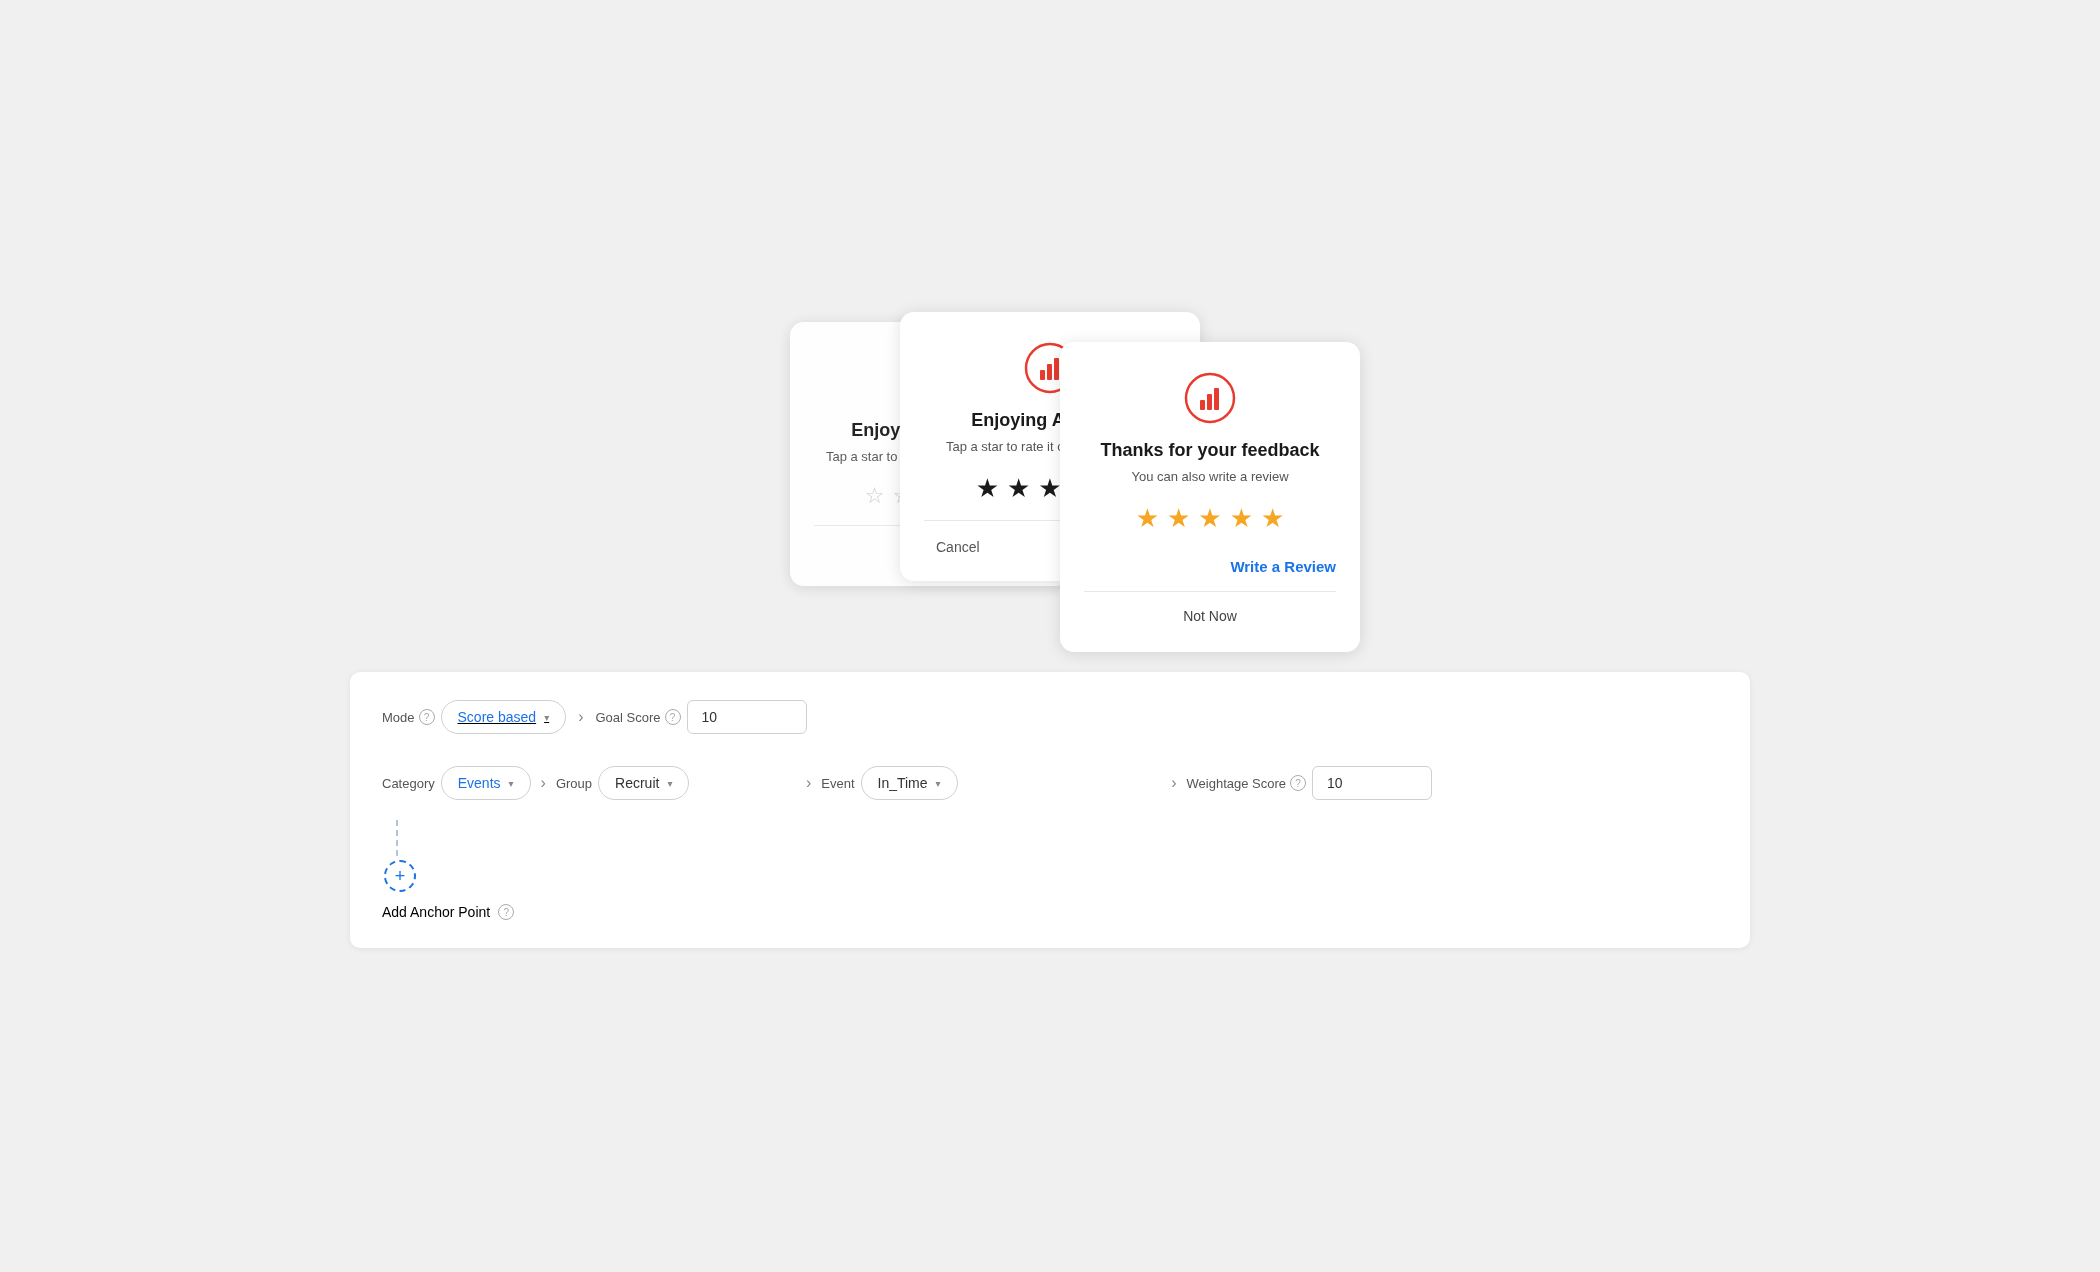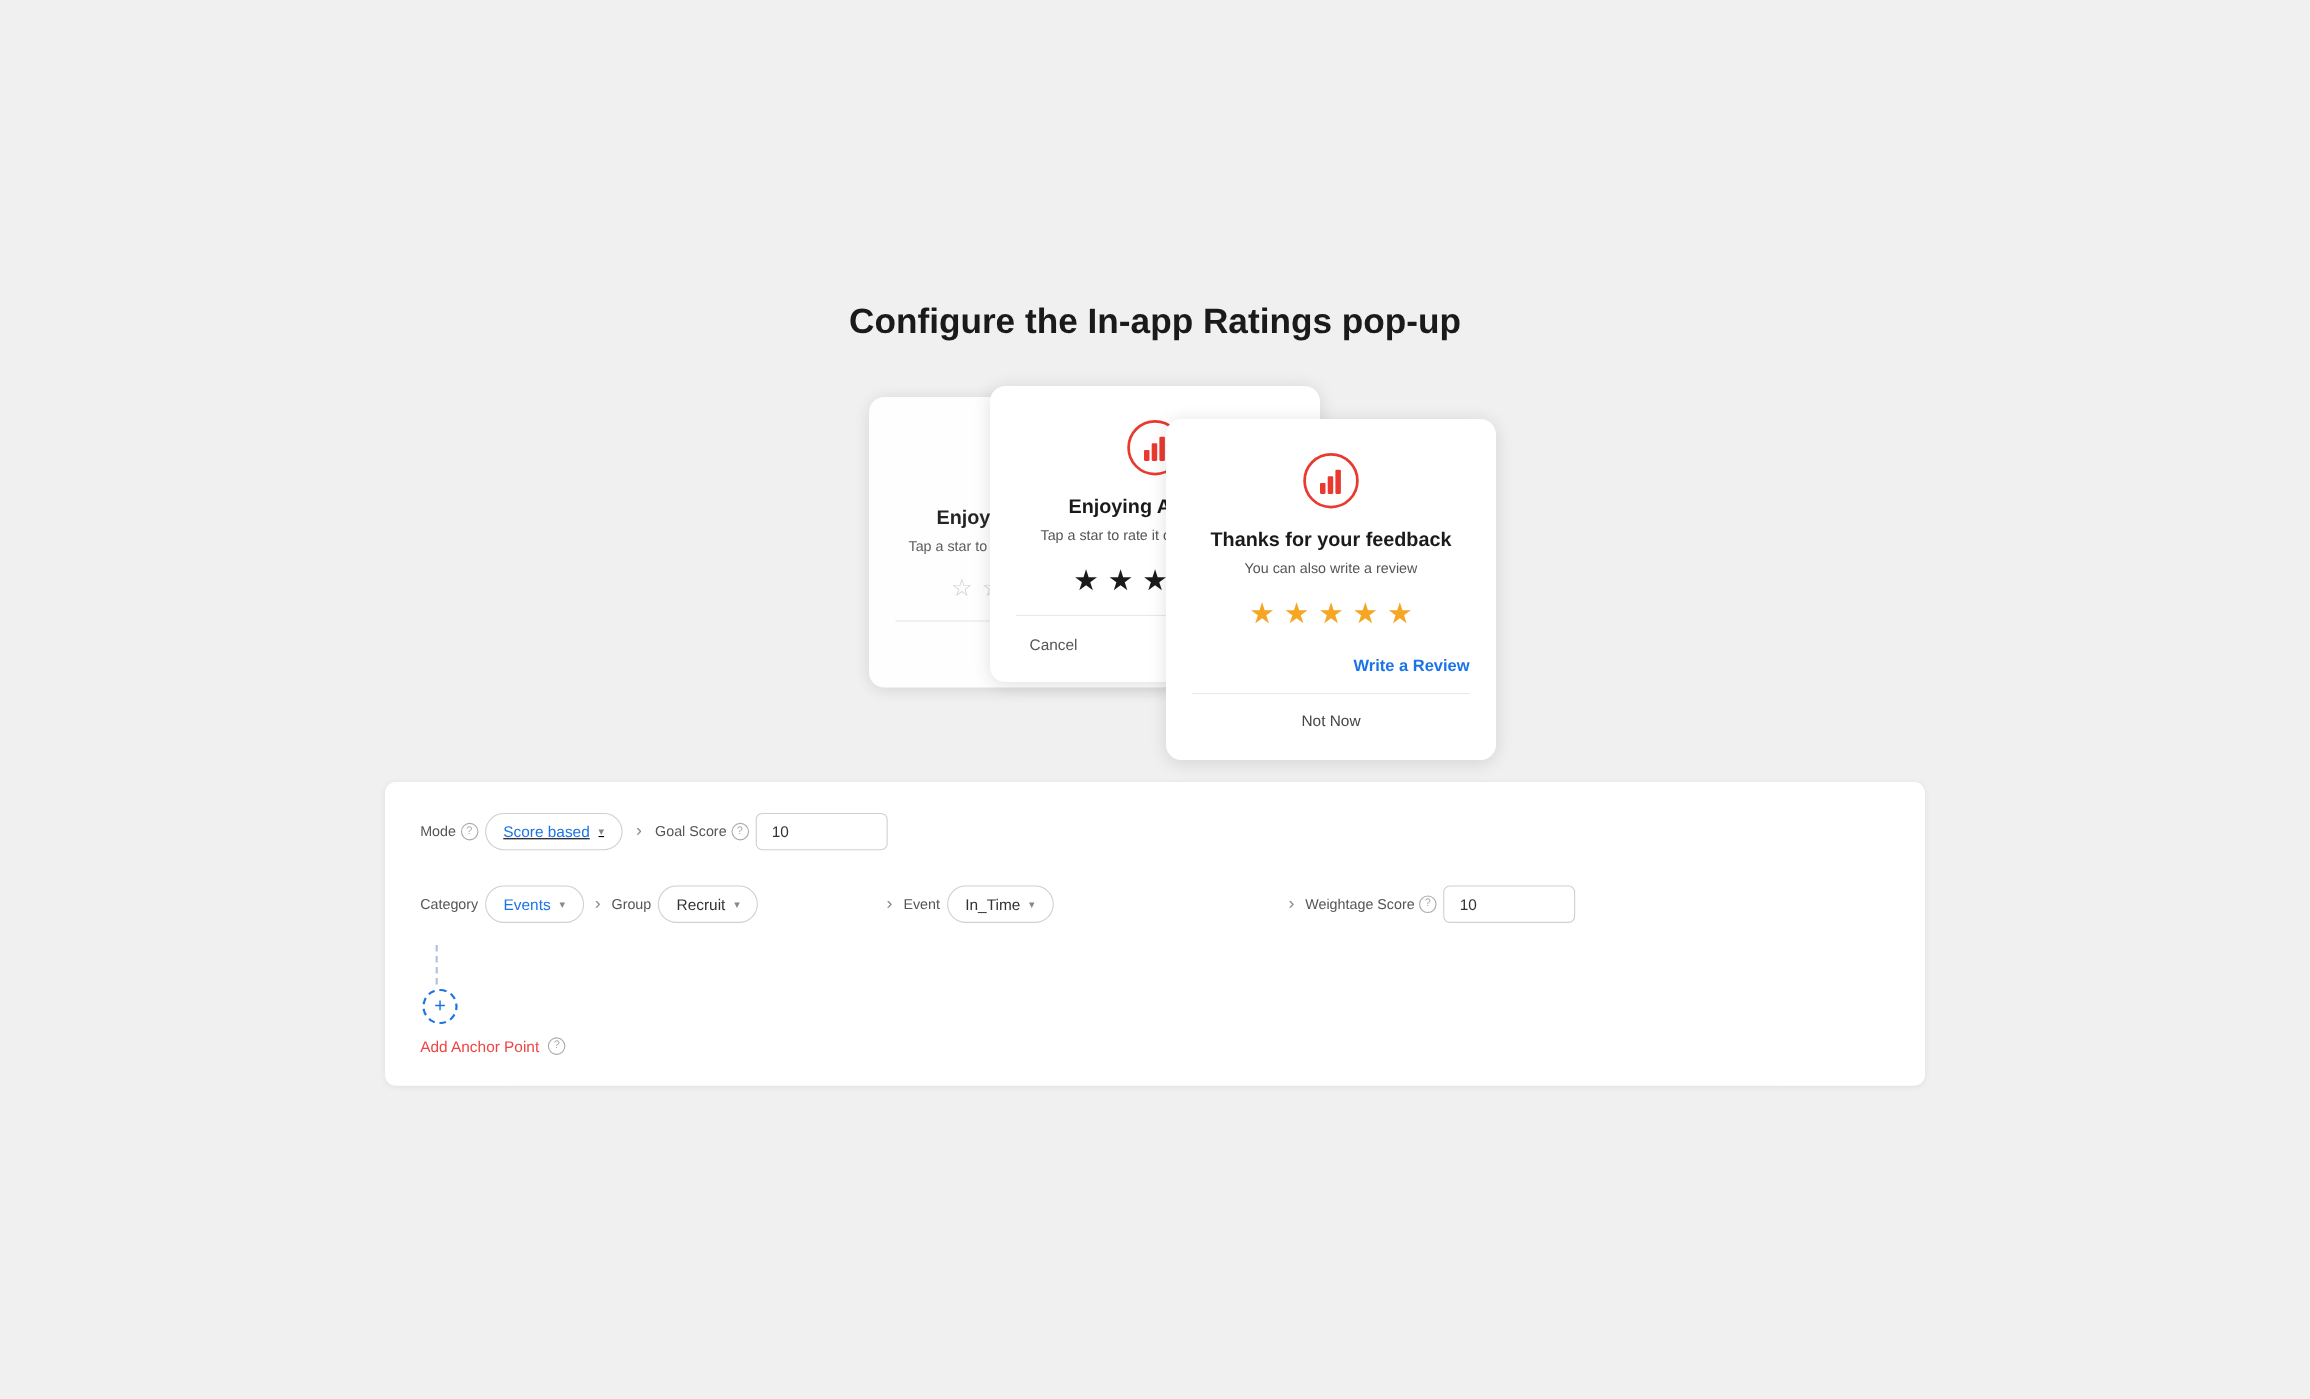--- a/index.html
+++ b/index.html
@@ -295,21 +295,21 @@
       background: #fff;
     }
     .anchor-section {
       display: flex;
       align-items: center;
       gap: 8px;
       margin-top: 12px;
     }
     .add-anchor-link {
       font-size: 14px;
-      color: #ef4444;
+      color: #000000;
       cursor: pointer;
       text-decoration: none;
     }
     .dotted-line-v {
       border-left: 2px dashed #b0c4de;
       height: 36px;
       margin-left: 14px;
       margin-top: 2px;
       margin-bottom: 2px;
     }
@@ -318,21 +318,20 @@
     }
     .event-select-wide {
       min-width: 340px;
     }
   </style>
 </head>
 <body>
 
 <div class="page-wrapper">
 
-  <h1 class="page-title">Configure the In-app Ratings pop-up</h1>
 
   <div class="cards-section">
 
     <div class="card card-back">
       <div class="card-icon">
         <svg viewBox="0 0 52 52" fill="none">
           <circle cx="26" cy="26" r="24" stroke="#e83a2e" stroke-width="2.5" fill="none"></circle>
           <rect x="16" y="28" width="5" height="10" rx="1" fill="#e83a2e"></rect>
           <rect x="23" y="22" width="5" height="16" rx="1" fill="#e83a2e"></rect>
           <rect x="30" y="16" width="5" height="22" rx="1" fill="#e83a2e"></rect>

